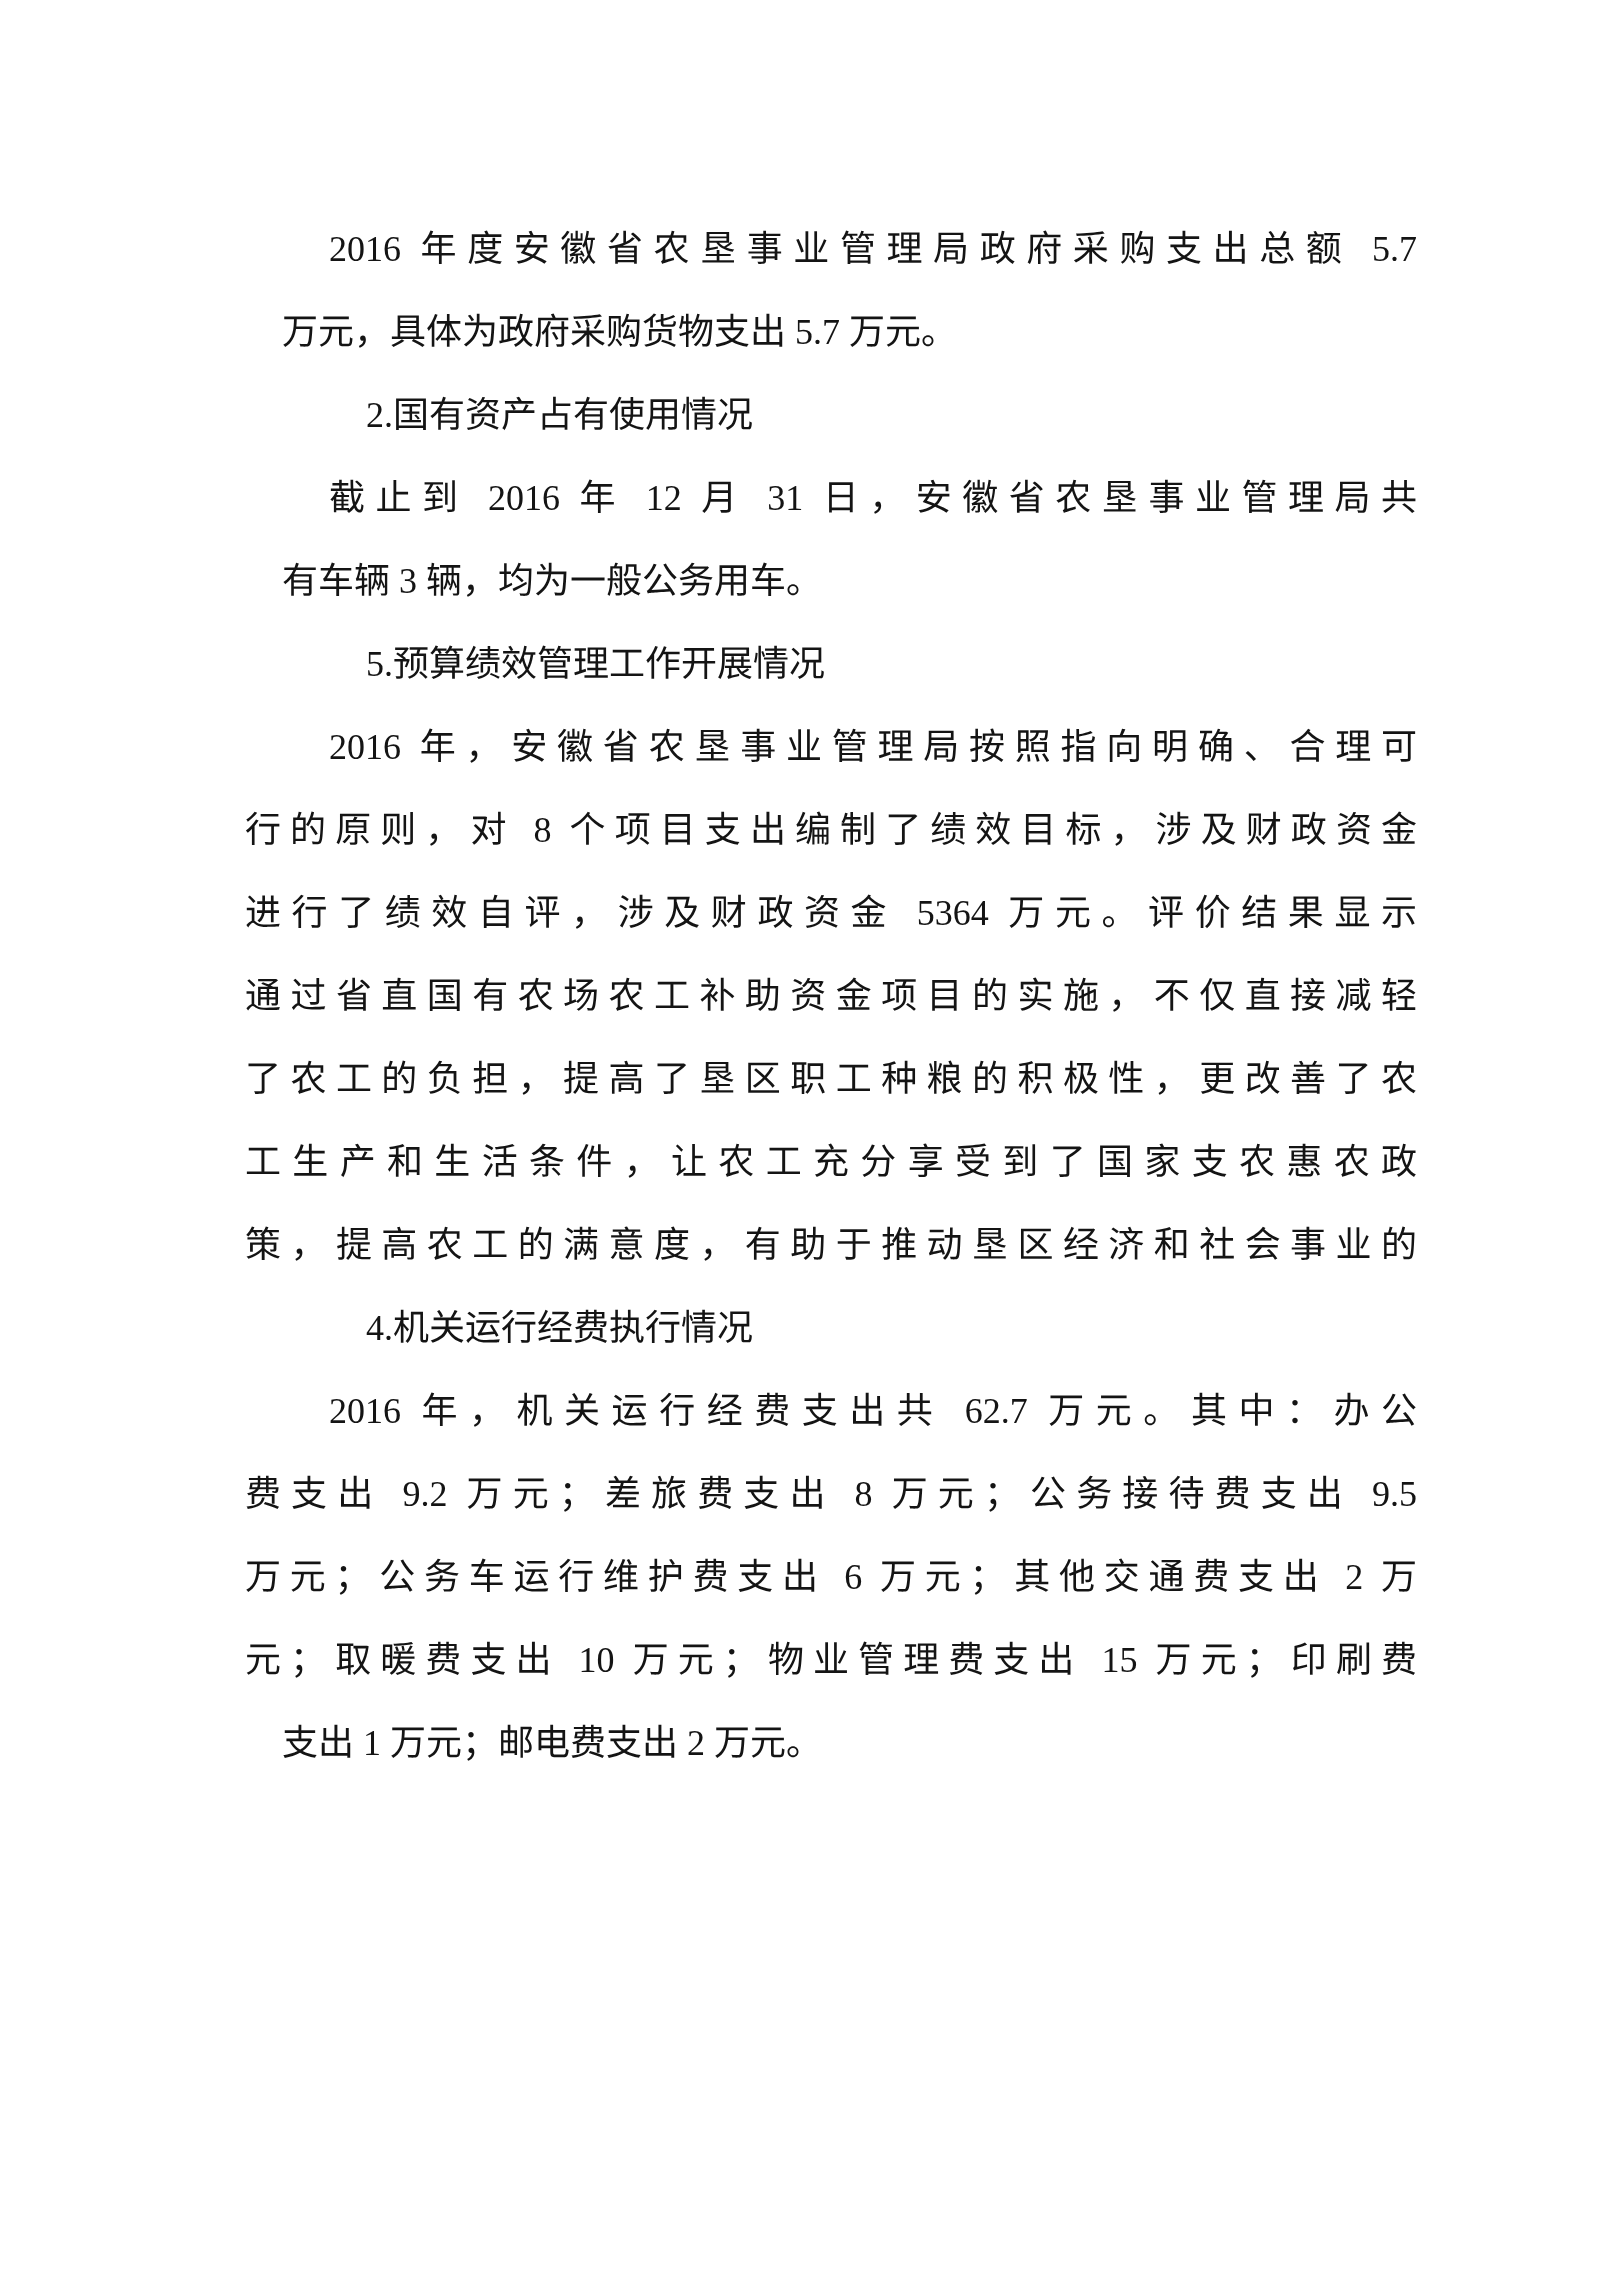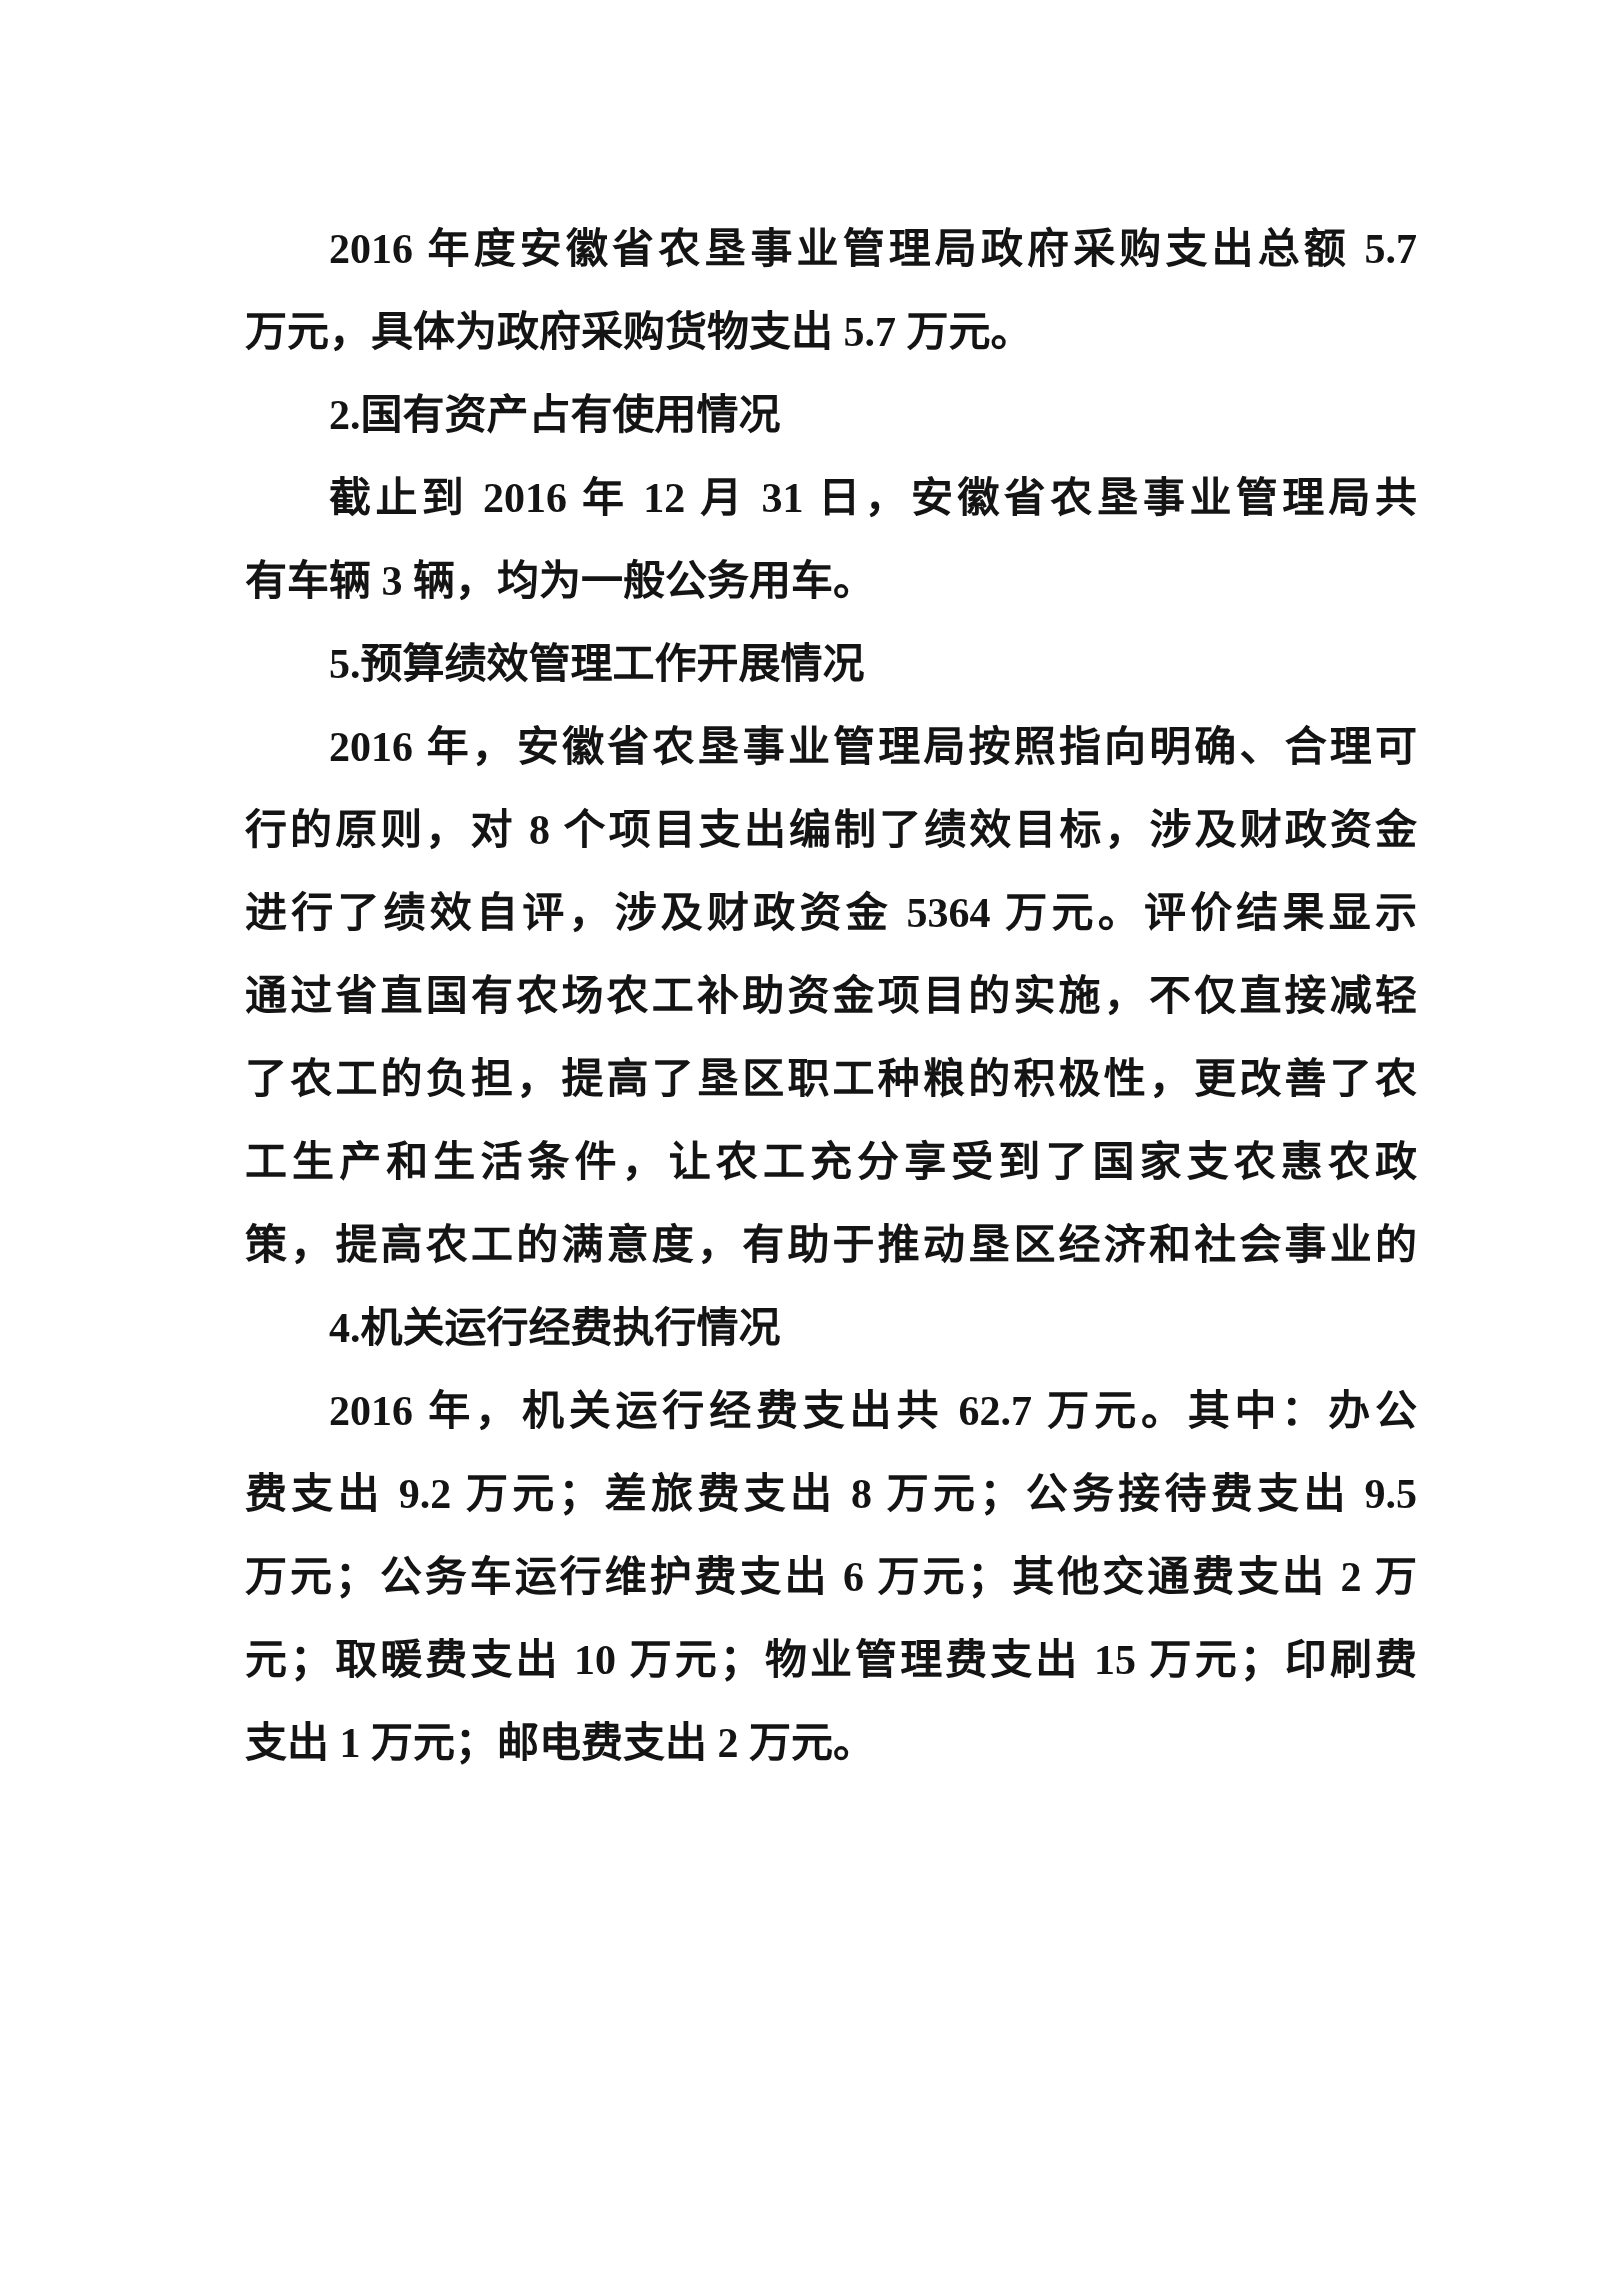--- a/index.html
+++ b/index.html
@@ -15,36 +15,36 @@
     overflow: hidden;
   }
   .doc-body {
     position: absolute;
     left: 245px;
     top: 208px;
     width: 1172px;
   }
   .line {
     font-family: "Liberation Serif", "DejaVu Serif", serif;
-    font-size: 42px;
+    font-size: 36px;
     height: 83px;
     line-height: 83px;
     color: #141414;
     text-align: justify;
     text-align-last: justify;
     overflow: hidden;
     white-space: normal;
     word-break: normal;
-    font-weight: bold;
   }
   .line.first {
     text-indent: 84px;
   }
   .line.last {
     text-align-last: left;
+    margin-left: 37px;
   }
 </style>
 </head>
 <body>
 
 <div class="page">
   <div class="doc-body">
       <div class="line first">2016 年度安徽省农垦事业管理局政府采购支出总额 5.7</div>
       <div class="line last">万元，具体为政府采购货物支出 5.7 万元。</div>
       <div class="line first last">2.国有资产占有使用情况</div>

